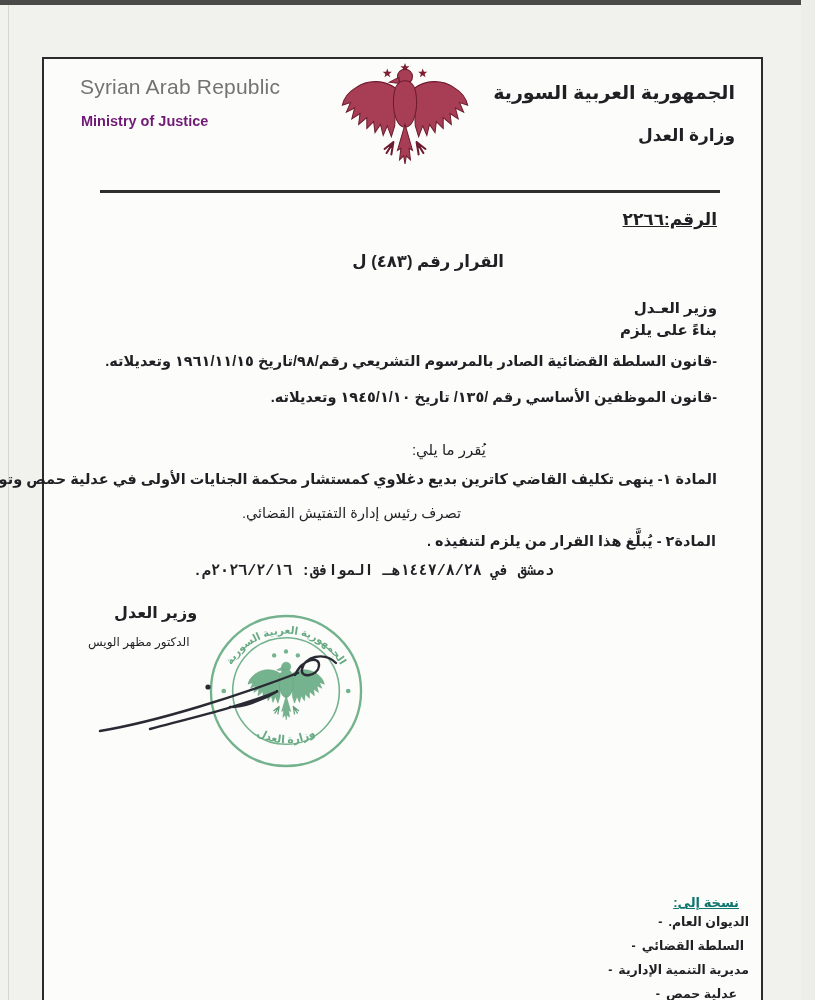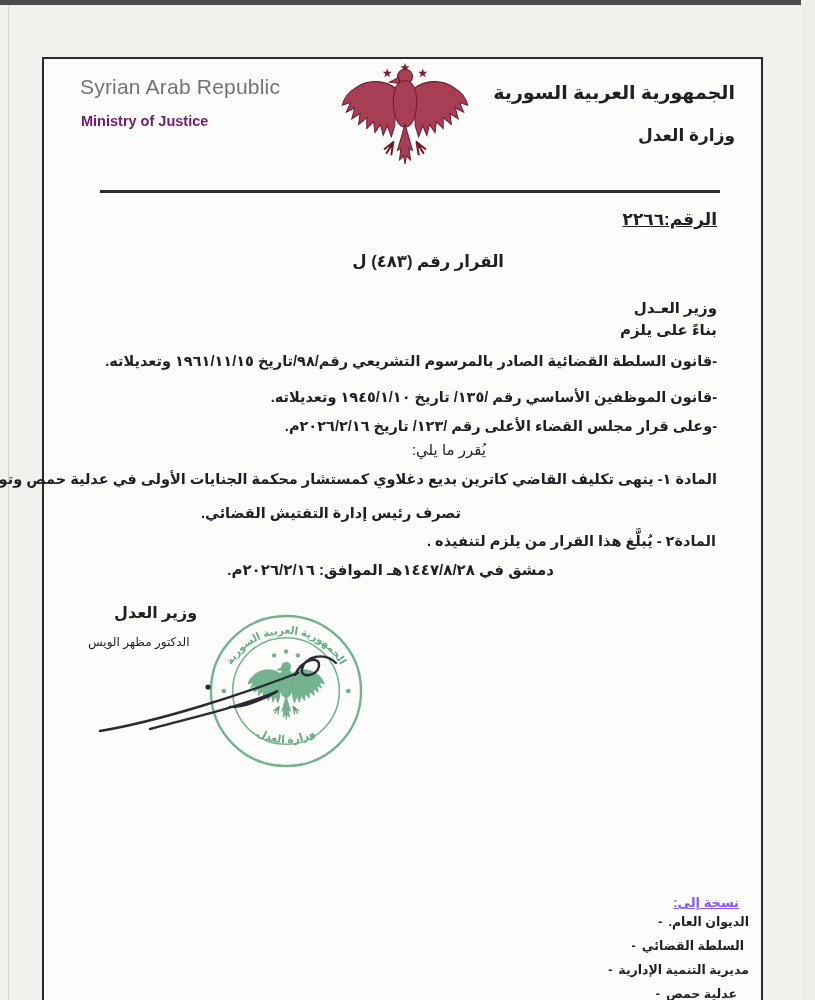--- a/index.html
+++ b/index.html
@@ -27,32 +27,32 @@
   
   .l-number{right:44px;top:150px;font-size:17px;font-weight:700;text-decoration:underline;}
   .l-decision{right:257px;top:193px;font-size:16.5px;font-weight:700;margin-left:46px;}
   .l-minister{right:44px;top:232px;font-size:15px;font-weight:700;margin-top:8px;}
   .l-basis{right:44px;top:262px;font-size:15px;font-weight:700;}
   .l-ref1{right:44px;top:294px;font-size:14.5px;font-weight:700;}
   .l-ref2{right:44px;top:330px;font-size:14.5px;font-weight:700;}
   .l-ref3{right:44px;top:359px;font-size:14.5px;font-weight:700;}
   .l-decides{right:275px;top:382px;font-size:15px;font-weight:400;}
   .l-art1a{right:44px;top:412px;font-size:14.5px;font-weight:700;}
-  .l-art1b{right:300px;top:446px;font-size:14.5px;font-weight:700;}
+  .l-art1b{right:300px;top:446px;font-size:14.5px;font-weight:400;}
   .l-art2{right:45px;top:474px;font-size:14.5px;font-weight:700;text-align:center;}
-  .l-date{right:207px;top:502px;font-size:15px;font-weight:700;}
+  .l-date{right:207px;top:502px;font-size:15px;font-weight:700;font-family:Liberation Mono, monospace;}
   
   .sig-title{left:70px;top:544px;font-size:16px;font-weight:700;text-align:center;}
   .sig-name{left:44px;top:576px;font-size:12px;font-weight:400;}
   .stamp-wrap{left:163px;top:553px;opacity:.82;}
   .sig-wrap{left:46px;top:584px;}
   
   .dist{right:8px;top:836px;width:190px;}
   .dist-header{display:block;text-align:right;margin:0 14px 4px 0;font-size:13px;font-weight:700;
-    text-decoration:underline;direction:rtl;color:#8b5cf6;}
+    text-decoration:underline;direction:rtl;color:#0f766e;}
   .dist-item{display:flex;flex-direction:row;justify-content:flex-end;align-items:center;
     direction:ltr;margin-bottom:9px;font-size:12.5px;font-weight:700;color:#1f1f24;}
   .dist-item .dash{margin-right:6px;color:#1f1f24;}
   .dist-item .txt{direction:rtl;}
   .di-0{margin-right:4px;}
   .di-1{margin-right:9px;}
   .di-2{margin-right:4px;}
   .di-3{margin-right:16px;}
 </style>
 </head>
@@ -101,21 +101,20 @@
   </div>
 
   <div class="abs hr-sep"></div>
 
   <div class="abs ar l-number">الرقم:٢٢٦٦</div>
   <div class="abs ar l-decision">القرار رقم (٤٨٣) ل</div>
   <div class="abs ar l-minister">وزير العـدل</div>
   <div class="abs ar l-basis">بناءً على يلزم</div>
   <div class="abs ar l-ref1">-قانون السلطة القضائية الصادر بالمرسوم التشريعي رقم/٩٨/تاريخ ١٩٦١/١١/١٥ وتعديلاته.</div>
   <div class="abs ar l-ref2">-قانون الموظفين الأساسي رقم /١٣٥/ تاريخ ١٩٤٥/١/١٠ وتعديلاته.</div>
-  <div class="abs ar l-ref3">-وعلى قرار مجلس القضاء الأعلى رقم /١٢٣/ تاريخ ٢٠٢٦/٢/١٦م.</div>
   <div class="abs ar l-decides">يُقرر ما يلي:</div>
   <div class="abs ar l-art1a">المادة ١- ينهى تكليف القاضي كاترين بديع دغلاوي كمستشار محكمة الجنايات الأولى في عدلية حمص وتوضع تحت</div>
   <div class="abs ar l-art1b">تصرف رئيس إدارة التفتيش القضائي.</div>
   <div class="abs ar l-art2">المادة٢ - يُبلَّغ هذا القرار من يلزم لتنفيذه .</div>
   <div class="abs ar l-date">دمشق في ١٤٤٧/٨/٢٨هـ الموافق: ٢٠٢٦/٢/١٦م.</div>
 
   <div class="abs ar sig-title">وزير العدل</div>
 
   <div class="abs stamp-wrap">
     <svg width="158" height="158" viewBox="0 0 160 160">

